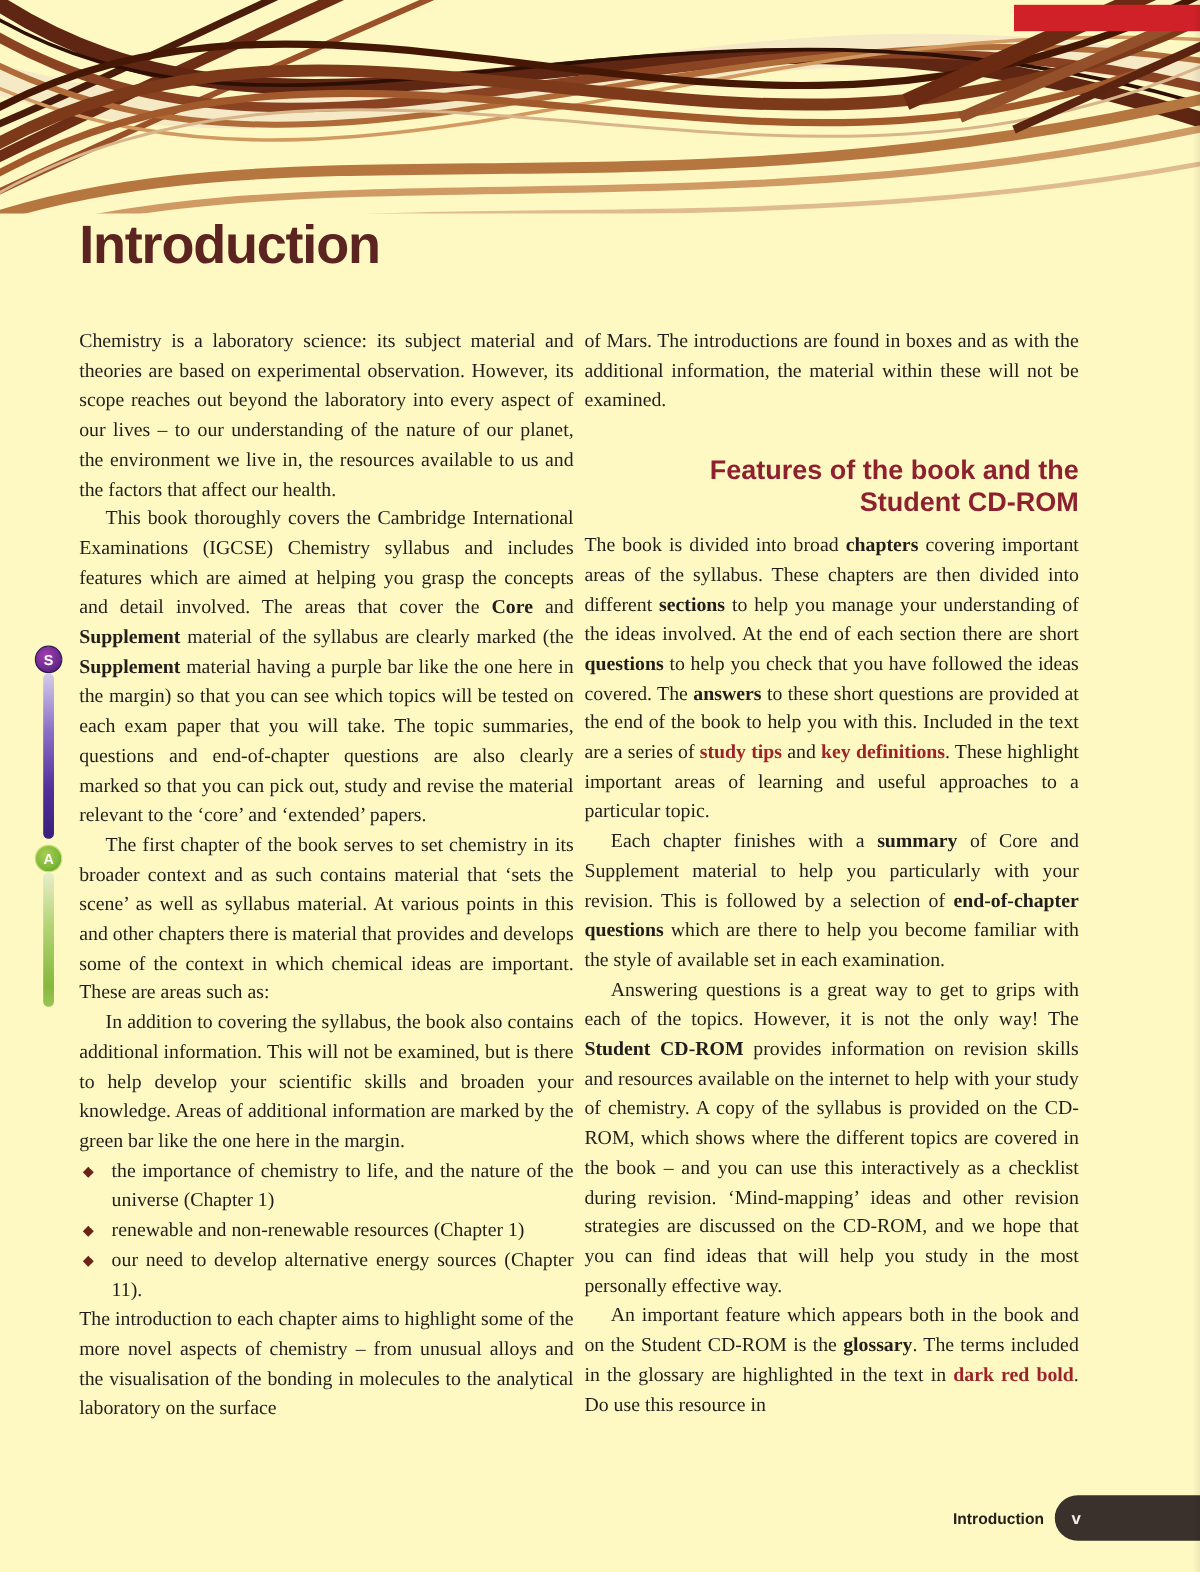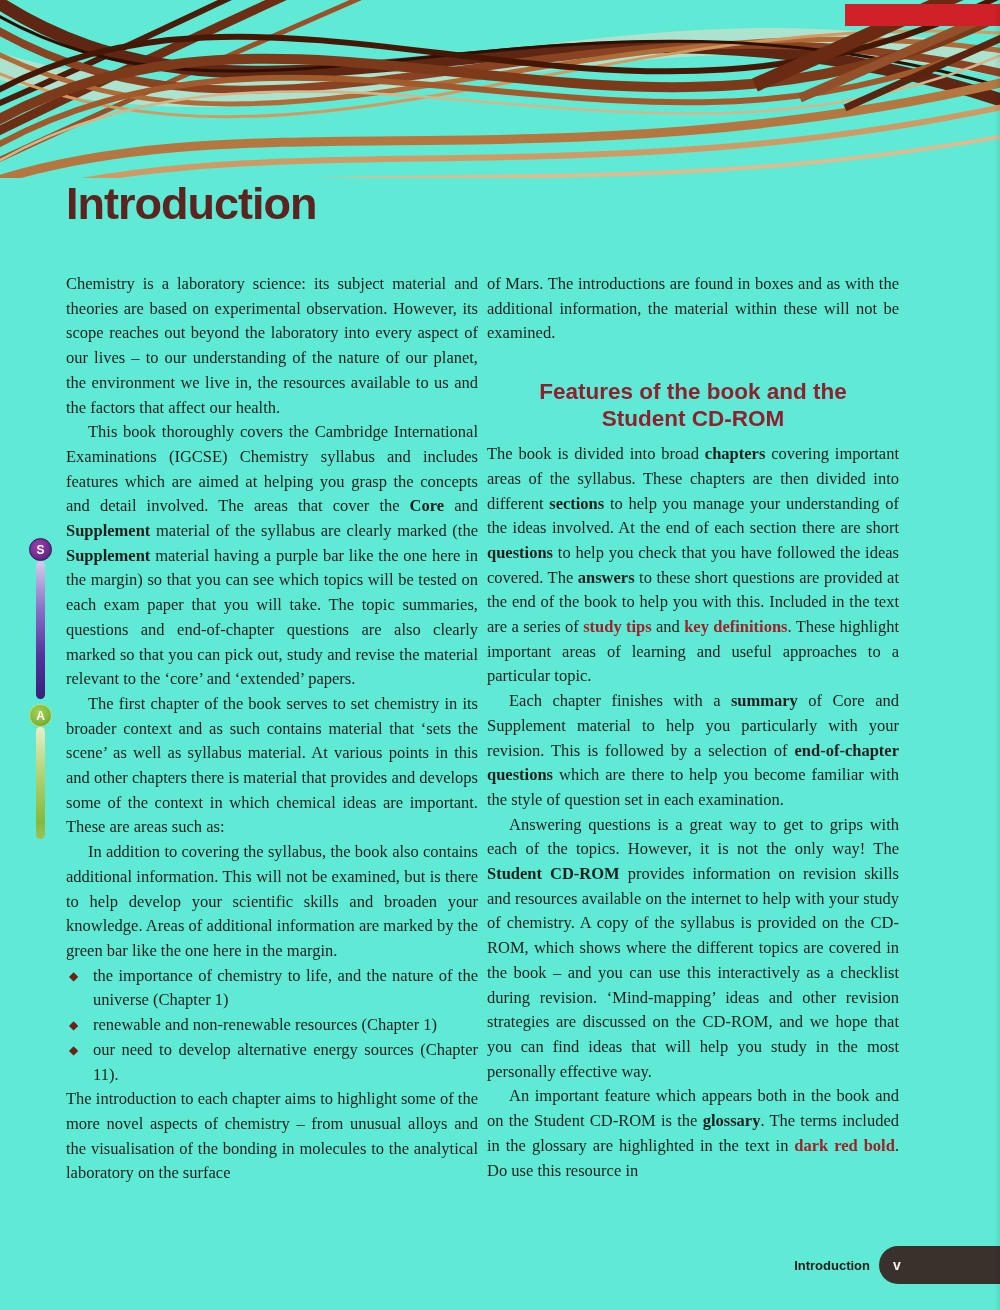--- a/index.html
+++ b/index.html
@@ -1,19 +1,19 @@
 <!DOCTYPE html>
 <html><head>
 <meta charset="utf-8">
 <style>
   html,body{margin:0;padding:0;background:#e9e7e3;}
   .page{
     position:relative;
     width:1000px;height:1310px;
-    background:#5eead4;
+    background:#fef9c3;
     overflow:hidden;
     font-family:"Liberation Serif", serif;
   }
   
   .header-art{position:absolute;top:0;left:0;width:1000px;height:178px;}
   .corner-red{position:absolute;top:4px;left:845px;width:155px;height:22px;background:#cf2127;}
   
   .page-title{
     position:absolute;left:66px;top:178px;
     font-family:"Liberation Sans", sans-serif;
@@ -30,21 +30,21 @@
   .col-right{left:487px;}
   .col p{margin:0;}
   .indent{text-indent:22px;}
   .seg-b{font-weight:bold;}
   .seg-r{font-weight:bold;color:#9e2329;}
   
   .section-heading{
     margin:32px 0 10px 0;
     font-family:"Liberation Sans", sans-serif;
     font-weight:bold;font-size:22.5px;line-height:27px;
-    color:#8e2130;text-align:center;
+    color:#8e2130;text-align:right;
   }
   
   ul.bullets{margin:0;padding:0;list-style:none;}
   ul.bullets li{position:relative;padding-left:27px;margin:0;}
   ul.bullets .diamond{
     position:absolute;left:3px;top:0;
     font-size:12px;line-height:24.7px;color:#6b2318;
   }
   
   .badge{
@@ -131,21 +131,21 @@
     <p><span>The introduction to each chapter aims to highlight some of the more novel aspects of chemistry – from unusual alloys and the visualisation of the bonding in molecules to the analytical laboratory on the surface</span></p>
   </div>
 
   <div class="col col-right">
     <p><span>of Mars. The introductions are found in boxes and as with the additional information, the material within these will not be examined.</span></p>
     <div class="section-heading">
       <div>Features of the book and the</div>
       <div>Student CD-ROM</div>
     </div>
     <p><span>The book is divided into broad </span><span class="seg-b">chapters</span><span> covering important areas of the syllabus. These chapters are then divided into different </span><span class="seg-b">sections</span><span> to help you manage your understanding of the ideas involved. At the end of each section there are short </span><span class="seg-b">questions</span><span> to help you check that you have followed the ideas covered. The </span><span class="seg-b">answers</span><span> to these short questions are provided at the end of the book to help you with this. Included in the text are a series of </span><span class="seg-r">study tips</span><span> and </span><span class="seg-r">key definitions</span><span>. These highlight important areas of learning and useful approaches to a particular topic.</span></p>
-    <p class="indent"><span>Each chapter finishes with a </span><span class="seg-b">summary</span><span> of Core and Supplement material to help you particularly with your revision. This is followed by a selection of </span><span class="seg-b">end-of-chapter questions</span><span> which are there to help you become familiar with the style of question set in each examination.</span></p>
+    <p class="indent"><span>Each chapter finishes with a </span><span class="seg-b">summary</span><span> of Core and Supplement material to help you particularly with your revision. This is followed by a selection of </span><span class="seg-b">end-of-chapter questions</span><span> which are there to help you become familiar with the style of available set in each examination.</span></p>
     <p class="indent"><span>Answering questions is a great way to get to grips with each of the topics. However, it is not the only way! The </span><span class="seg-b">Student CD-ROM</span><span> provides information on revision skills and resources available on the internet to help with your study of chemistry. A copy of the syllabus is provided on the CD-ROM, which shows where the different topics are covered in the book – and you can use this interactively as a checklist during revision. ‘Mind-mapping’ ideas and other revision strategies are discussed on the CD-ROM, and we hope that you can find ideas that will help you study in the most personally effective way.</span></p>
     <p class="indent"><span>An important feature which appears both in the book and on the Student CD-ROM is the </span><span class="seg-b">glossary</span><span>. The terms included in the glossary are highlighted in the text in </span><span class="seg-r">dark red bold</span><span>. Do use this resource in</span></p>
   </div>
 
   <div class="footer-label">Introduction</div>
   <div class="page-tab">
     <span class="pagenum">v</span>
   </div>
 
   <div class="edge-right"></div>

